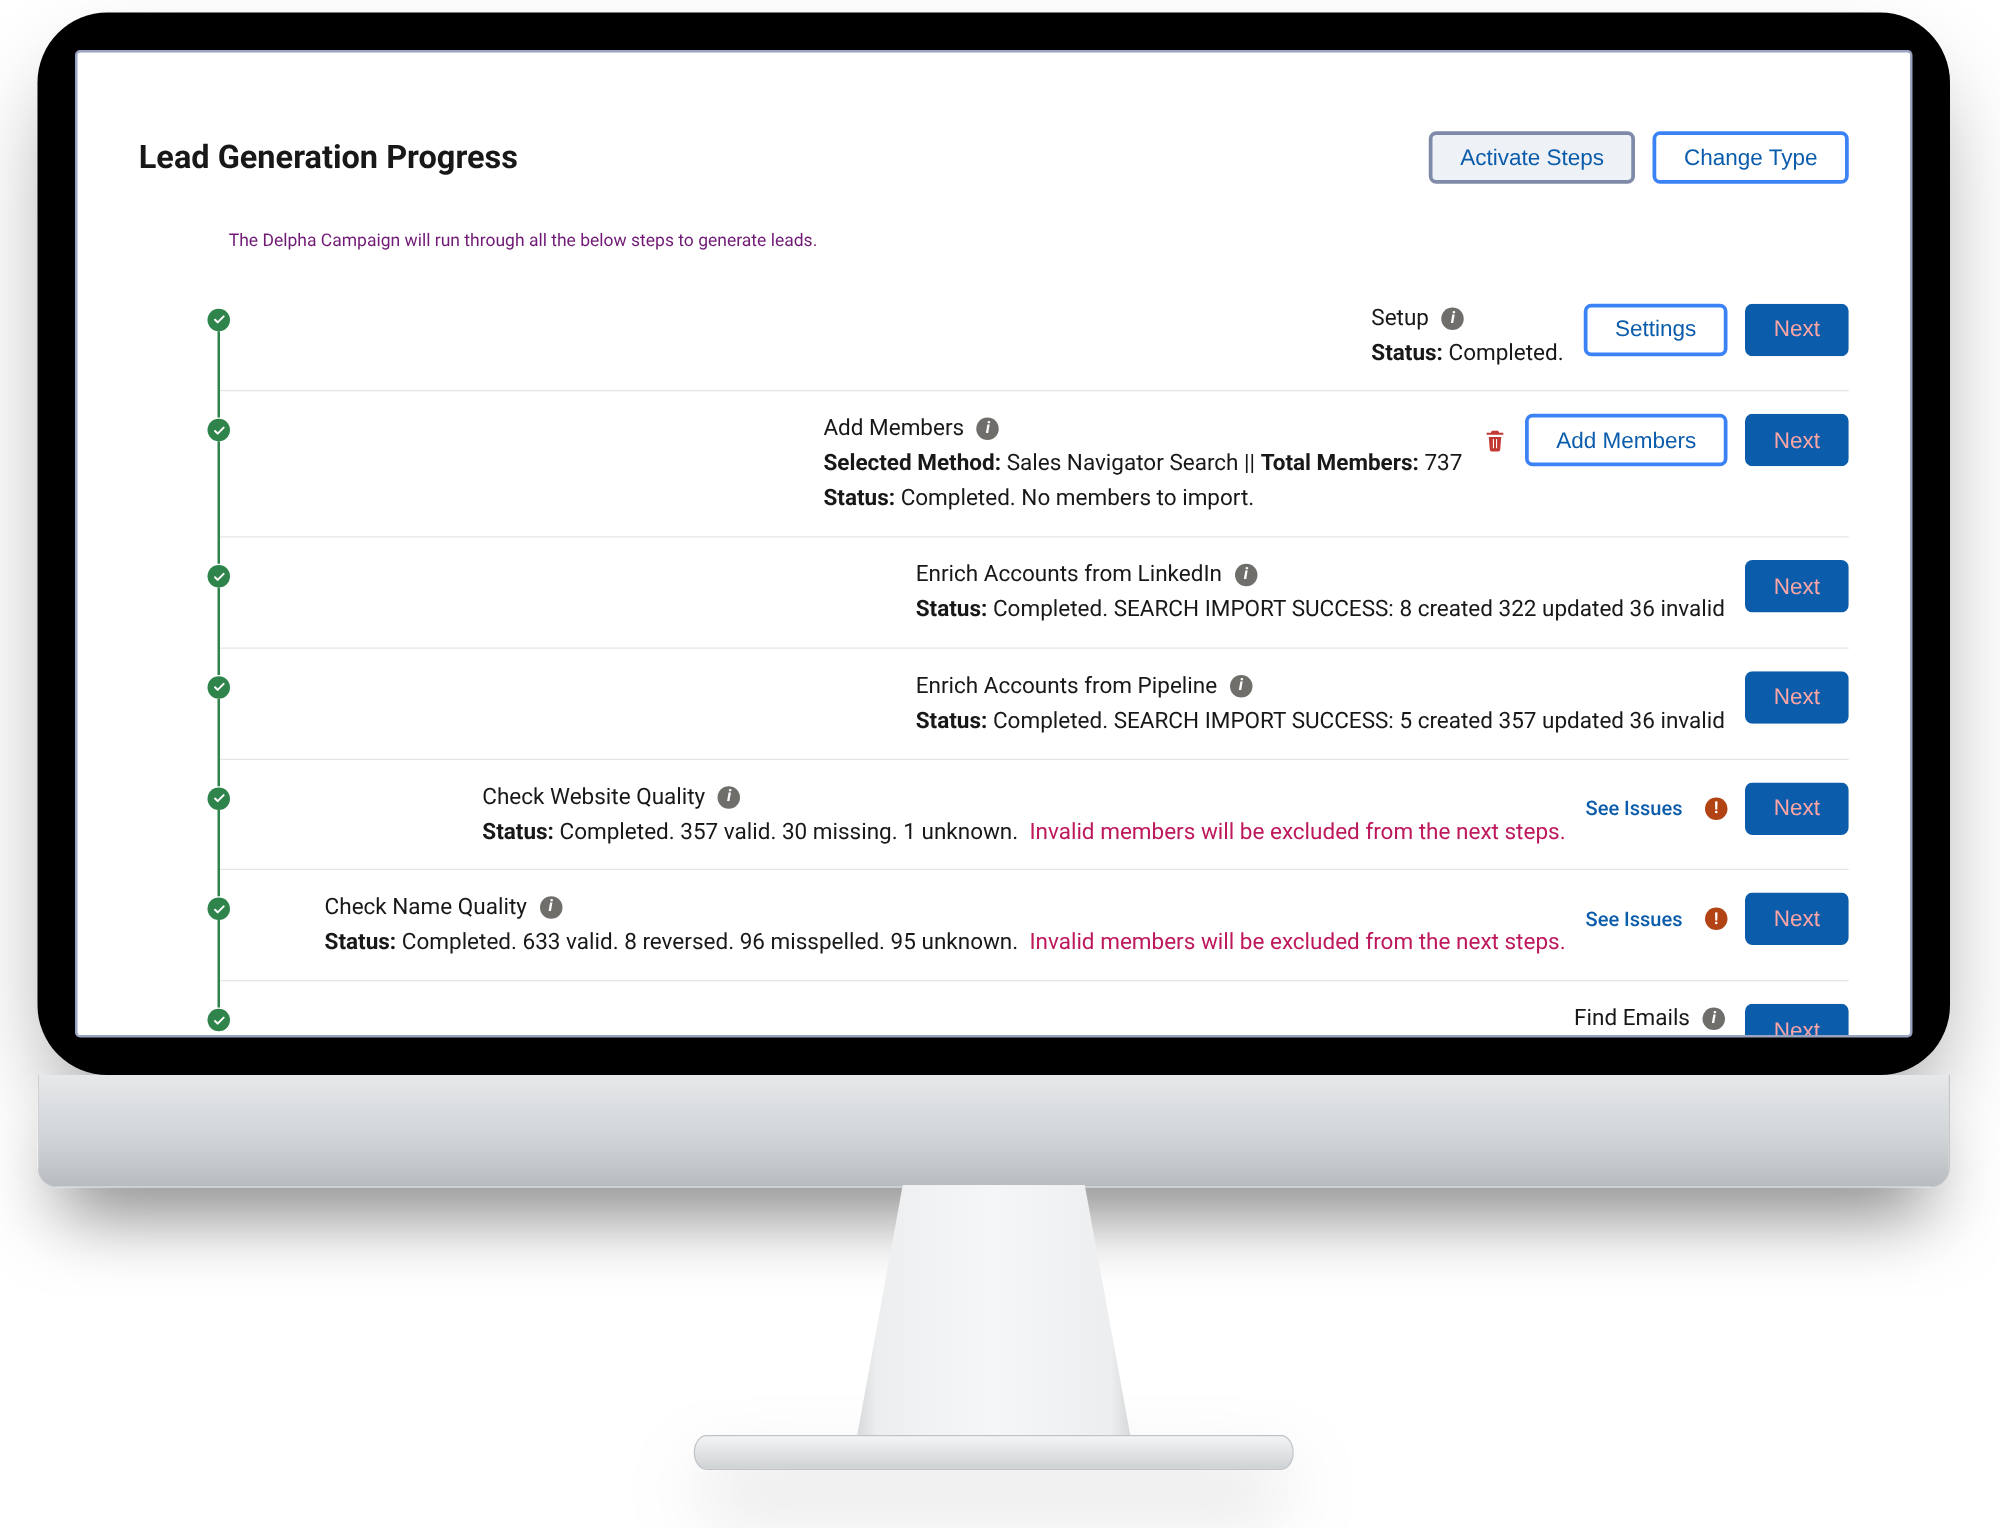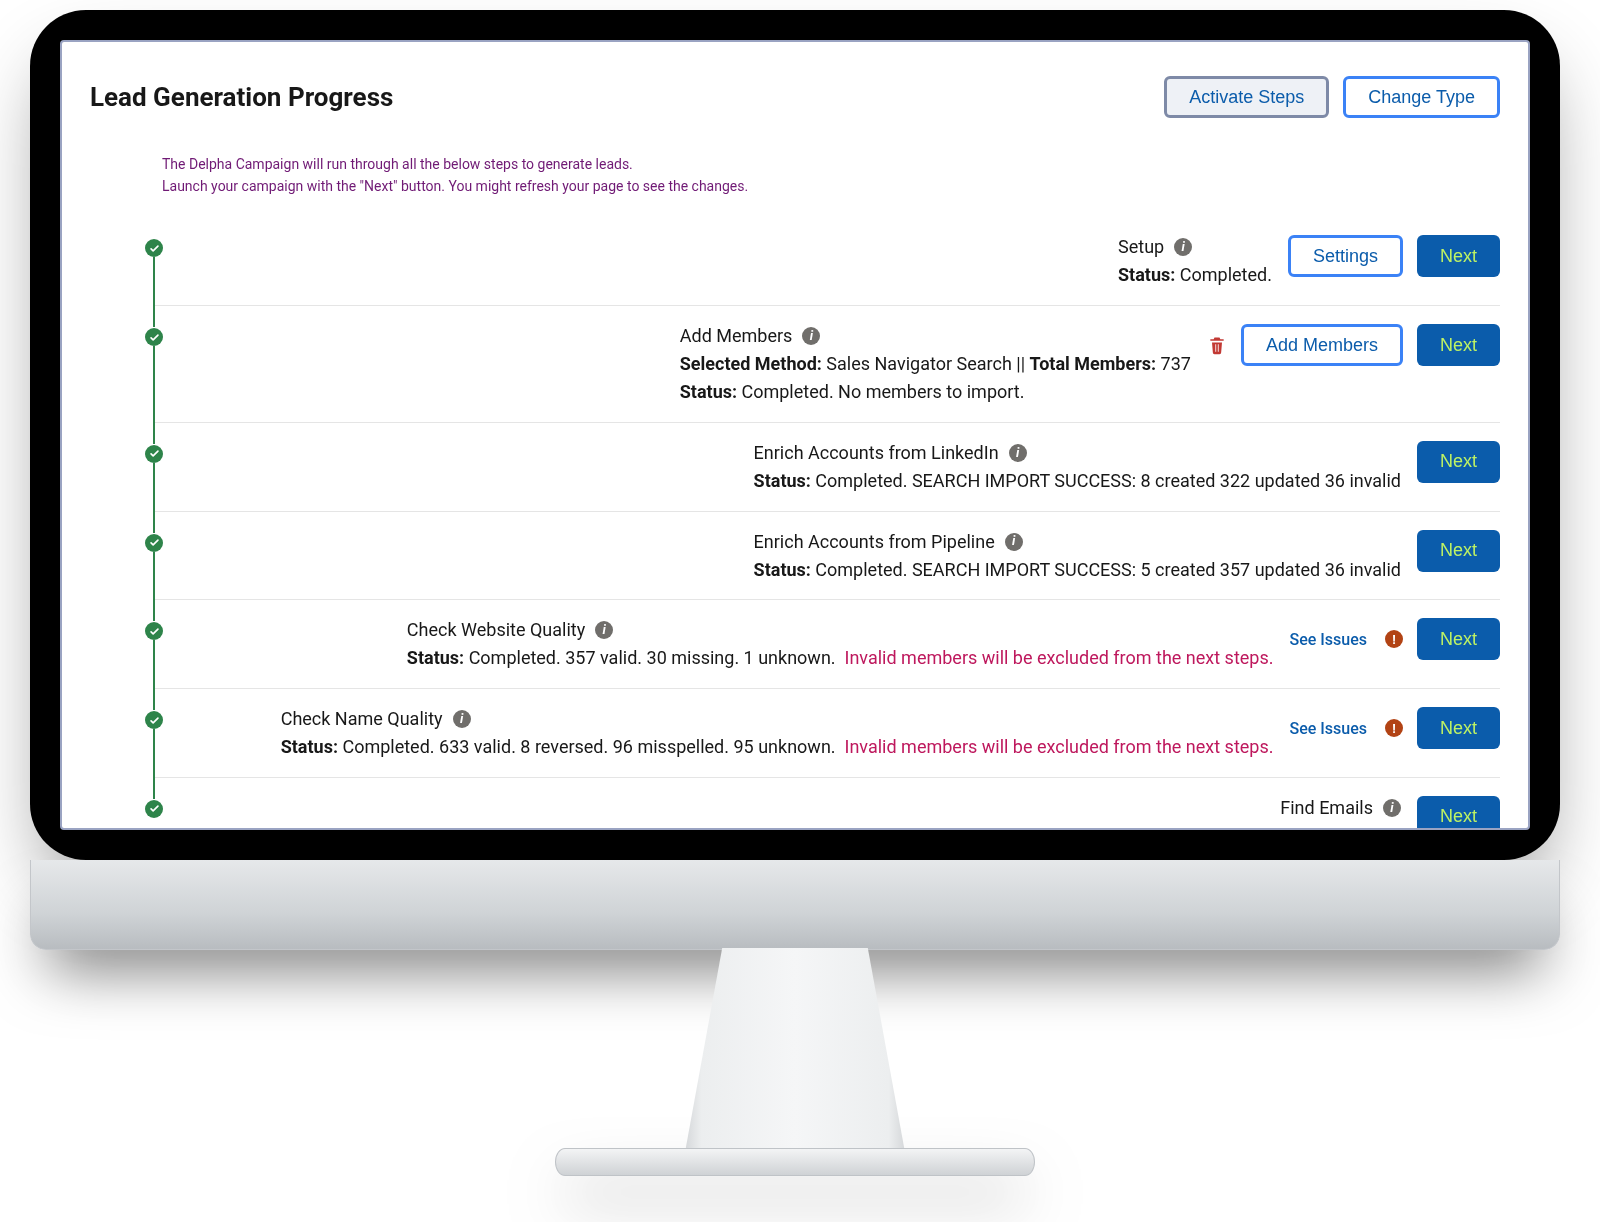--- a/index.html
+++ b/index.html
@@ -47,40 +47,41 @@
     width: 480px; height: 28px;
     margin: 0 auto;
     background: linear-gradient(180deg,#f3f4f5,#cfd2d5);
     border-radius: 10px / 14px;
     border: 1px solid #bfc3c7;
     box-shadow: 0 30px 60px -10px rgba(0,0,0,.55);
   }
 
   
   .page {
-    padding: 34px 28px 0;
+    padding: 34px 49px 0;
     color: #181818;
+    margin-top: 29px;
   }
   .header {
     display: flex; align-items: center; justify-content: space-between;
     margin-bottom: 36px;
   }
   .title {
     font-size: 26px; font-weight: 700;
   }
   .header-actions { display: flex; gap: 14px; }
   .btn {
     display: inline-flex; align-items: center; justify-content: center;
     height: 42px; padding: 0 22px;
     font-size: 18px; font-weight: 500;
     border-radius: 6px; cursor: pointer;
     border: 1px solid transparent;
     white-space: nowrap;
   }
-  .btn-primary { background:#0b5cab; color:#bef264; }
+  .btn-primary { background:#0b5cab; color:#fca5a5; }
   .btn-outline { background:#fff; color:#0b5cab; border:3px solid #3b82f6; }
   .btn-outline.selected { background:#eef1f6; border-color:#7e8aa7; }
 
   .intro { font-size: 14px; line-height: 1.55; margin: 0 0 20px 72px; color:#701a75; }
 
   .timeline { margin-left: 64px; position: relative; }
 
   .step { position: relative; padding: 16px 0 16px 36px; border-bottom: 1px solid #e5e5e5; }
   .step:last-child { border-bottom: none; }
   .chk {
@@ -130,21 +131,20 @@
         <div class="header">
           <div class="title">Lead Generation Progress</div>
           <div class="header-actions">
             <button class="btn btn-outline selected">Activate Steps</button>
             <button class="btn btn-outline">Change Type</button>
           </div>
         </div>
 
         <div class="intro">
           <div>The Delpha Campaign will run through all the below steps to generate leads.</div>
-          <div>Launch your campaign with the "Next" button. You might refresh your page to see the changes.</div>
         </div>
 
         <div class="timeline" id="timeline">
             <div class="step">
               <div class="chk">
                 <svg viewBox="0 0 16 16" fill="none">
                   <path d="M3 8.5l3 3 7-7" stroke="#fff" stroke-width="2.4" stroke-linecap="round" stroke-linejoin="round"></path>
                 </svg>
               </div>
               <div class="line"></div>

